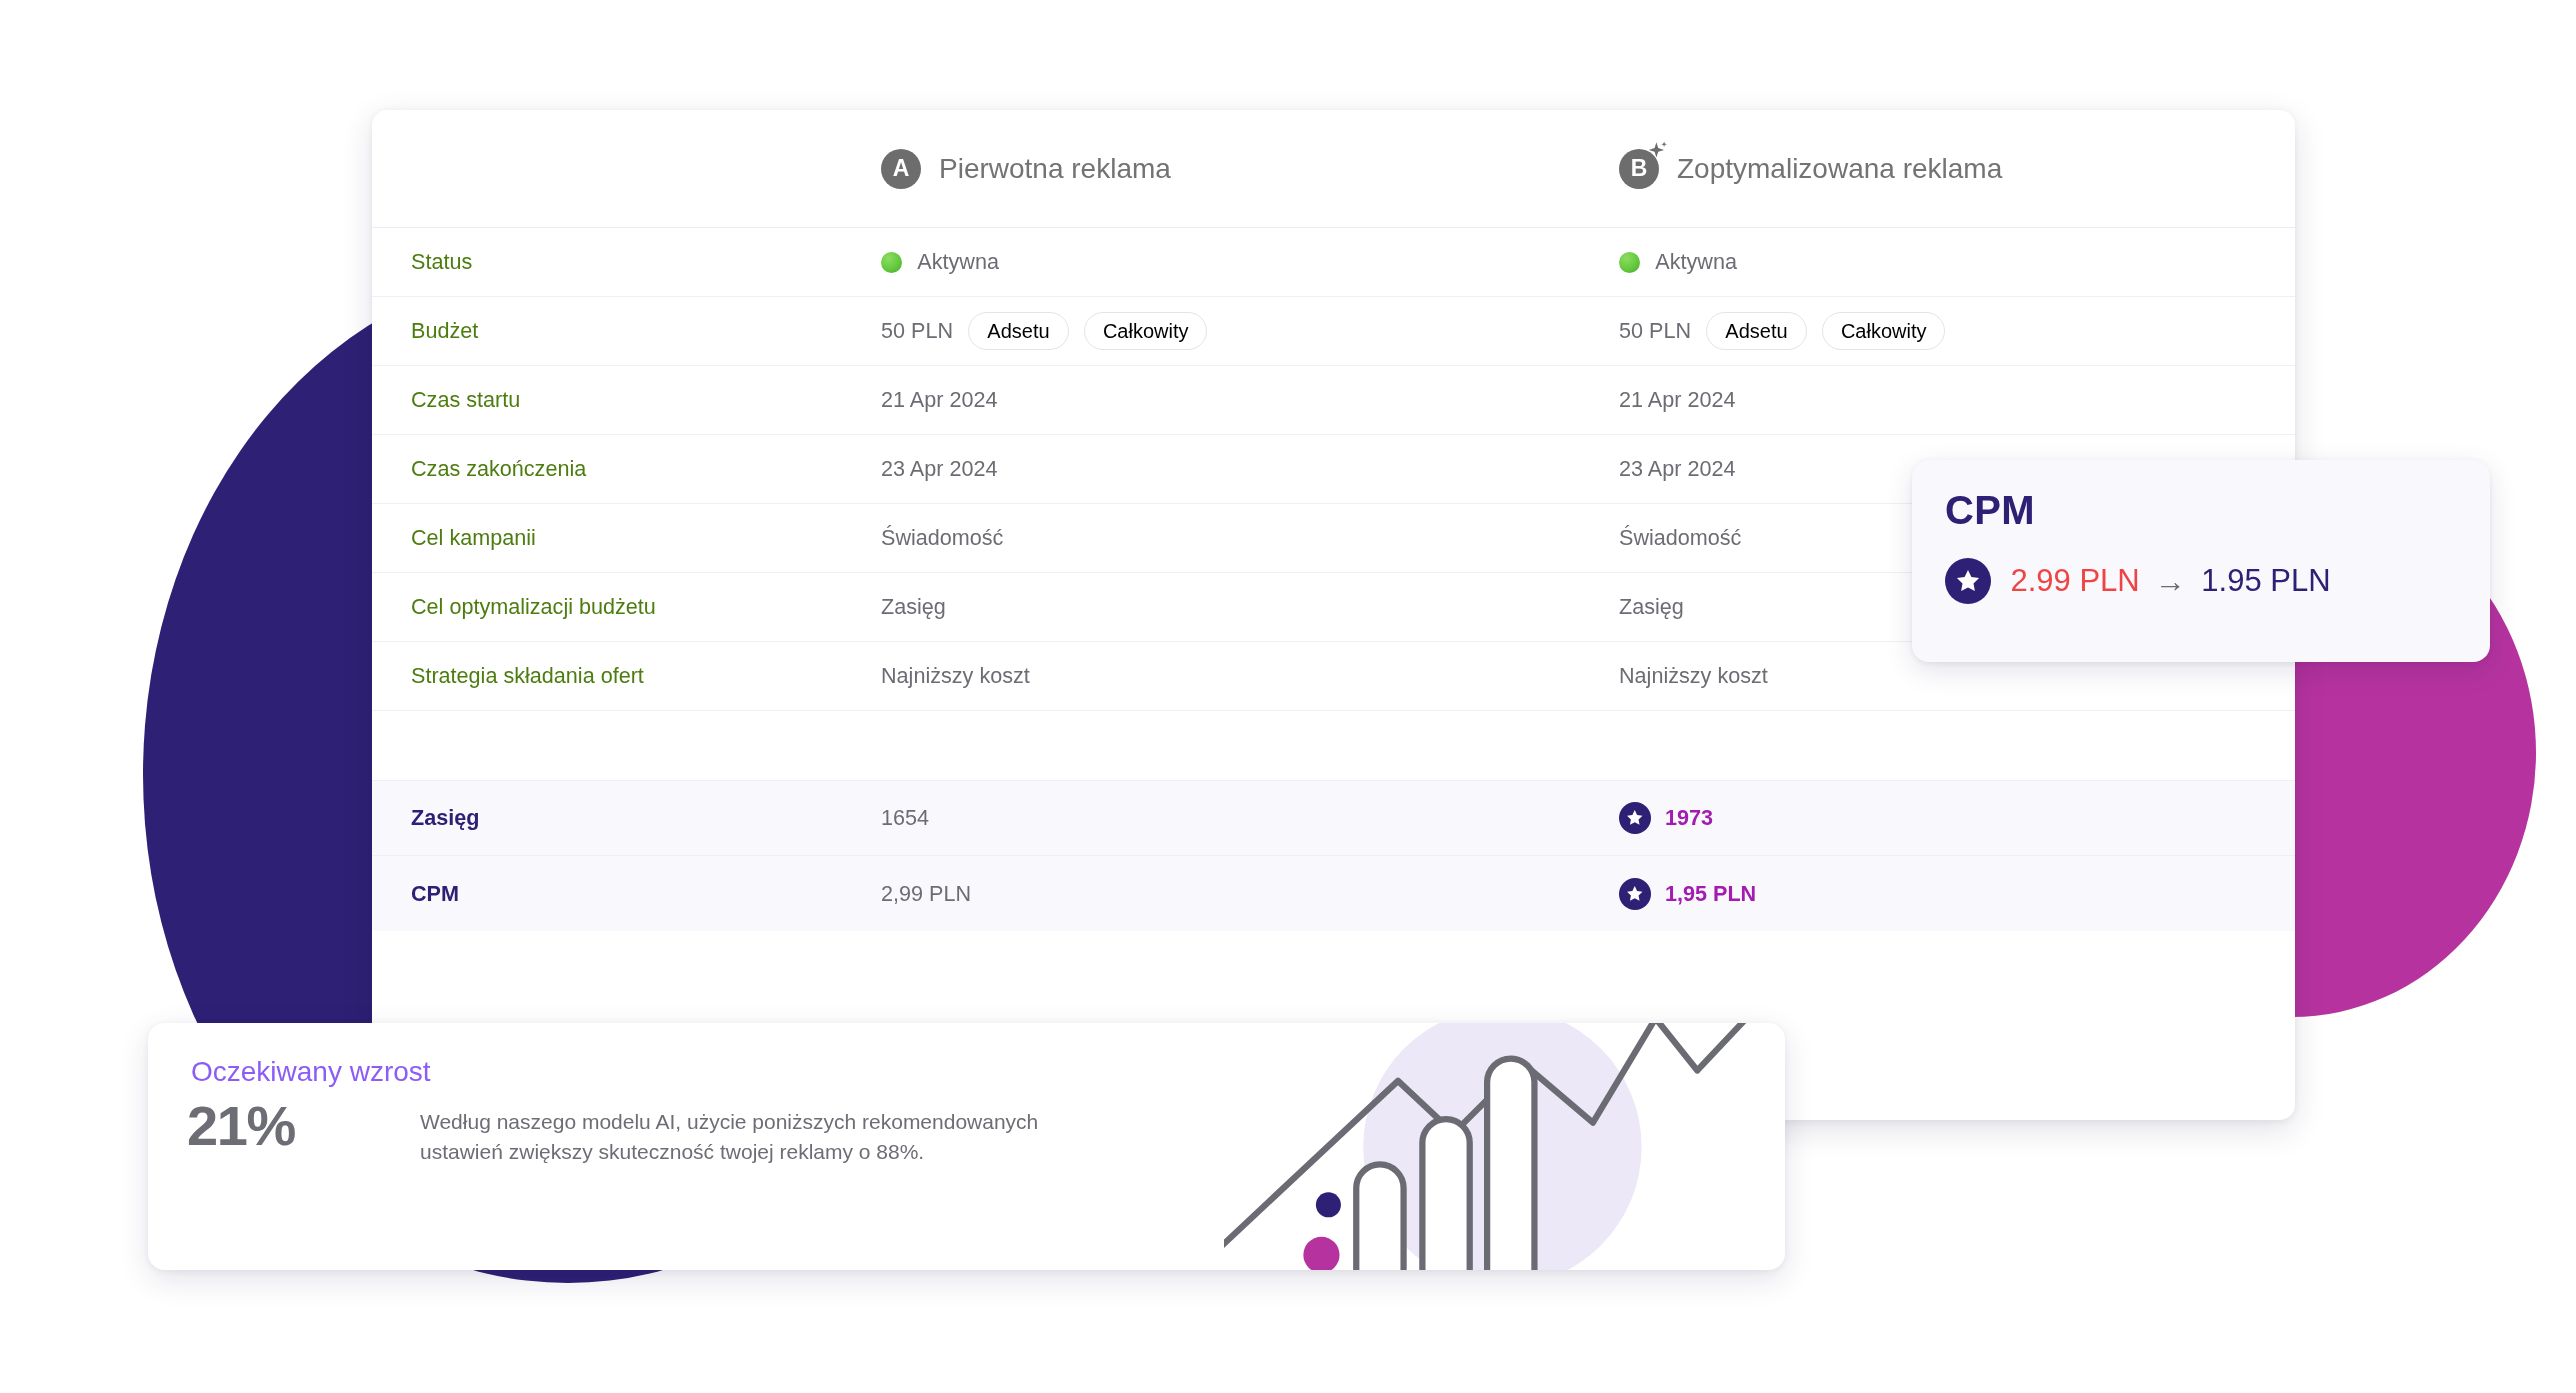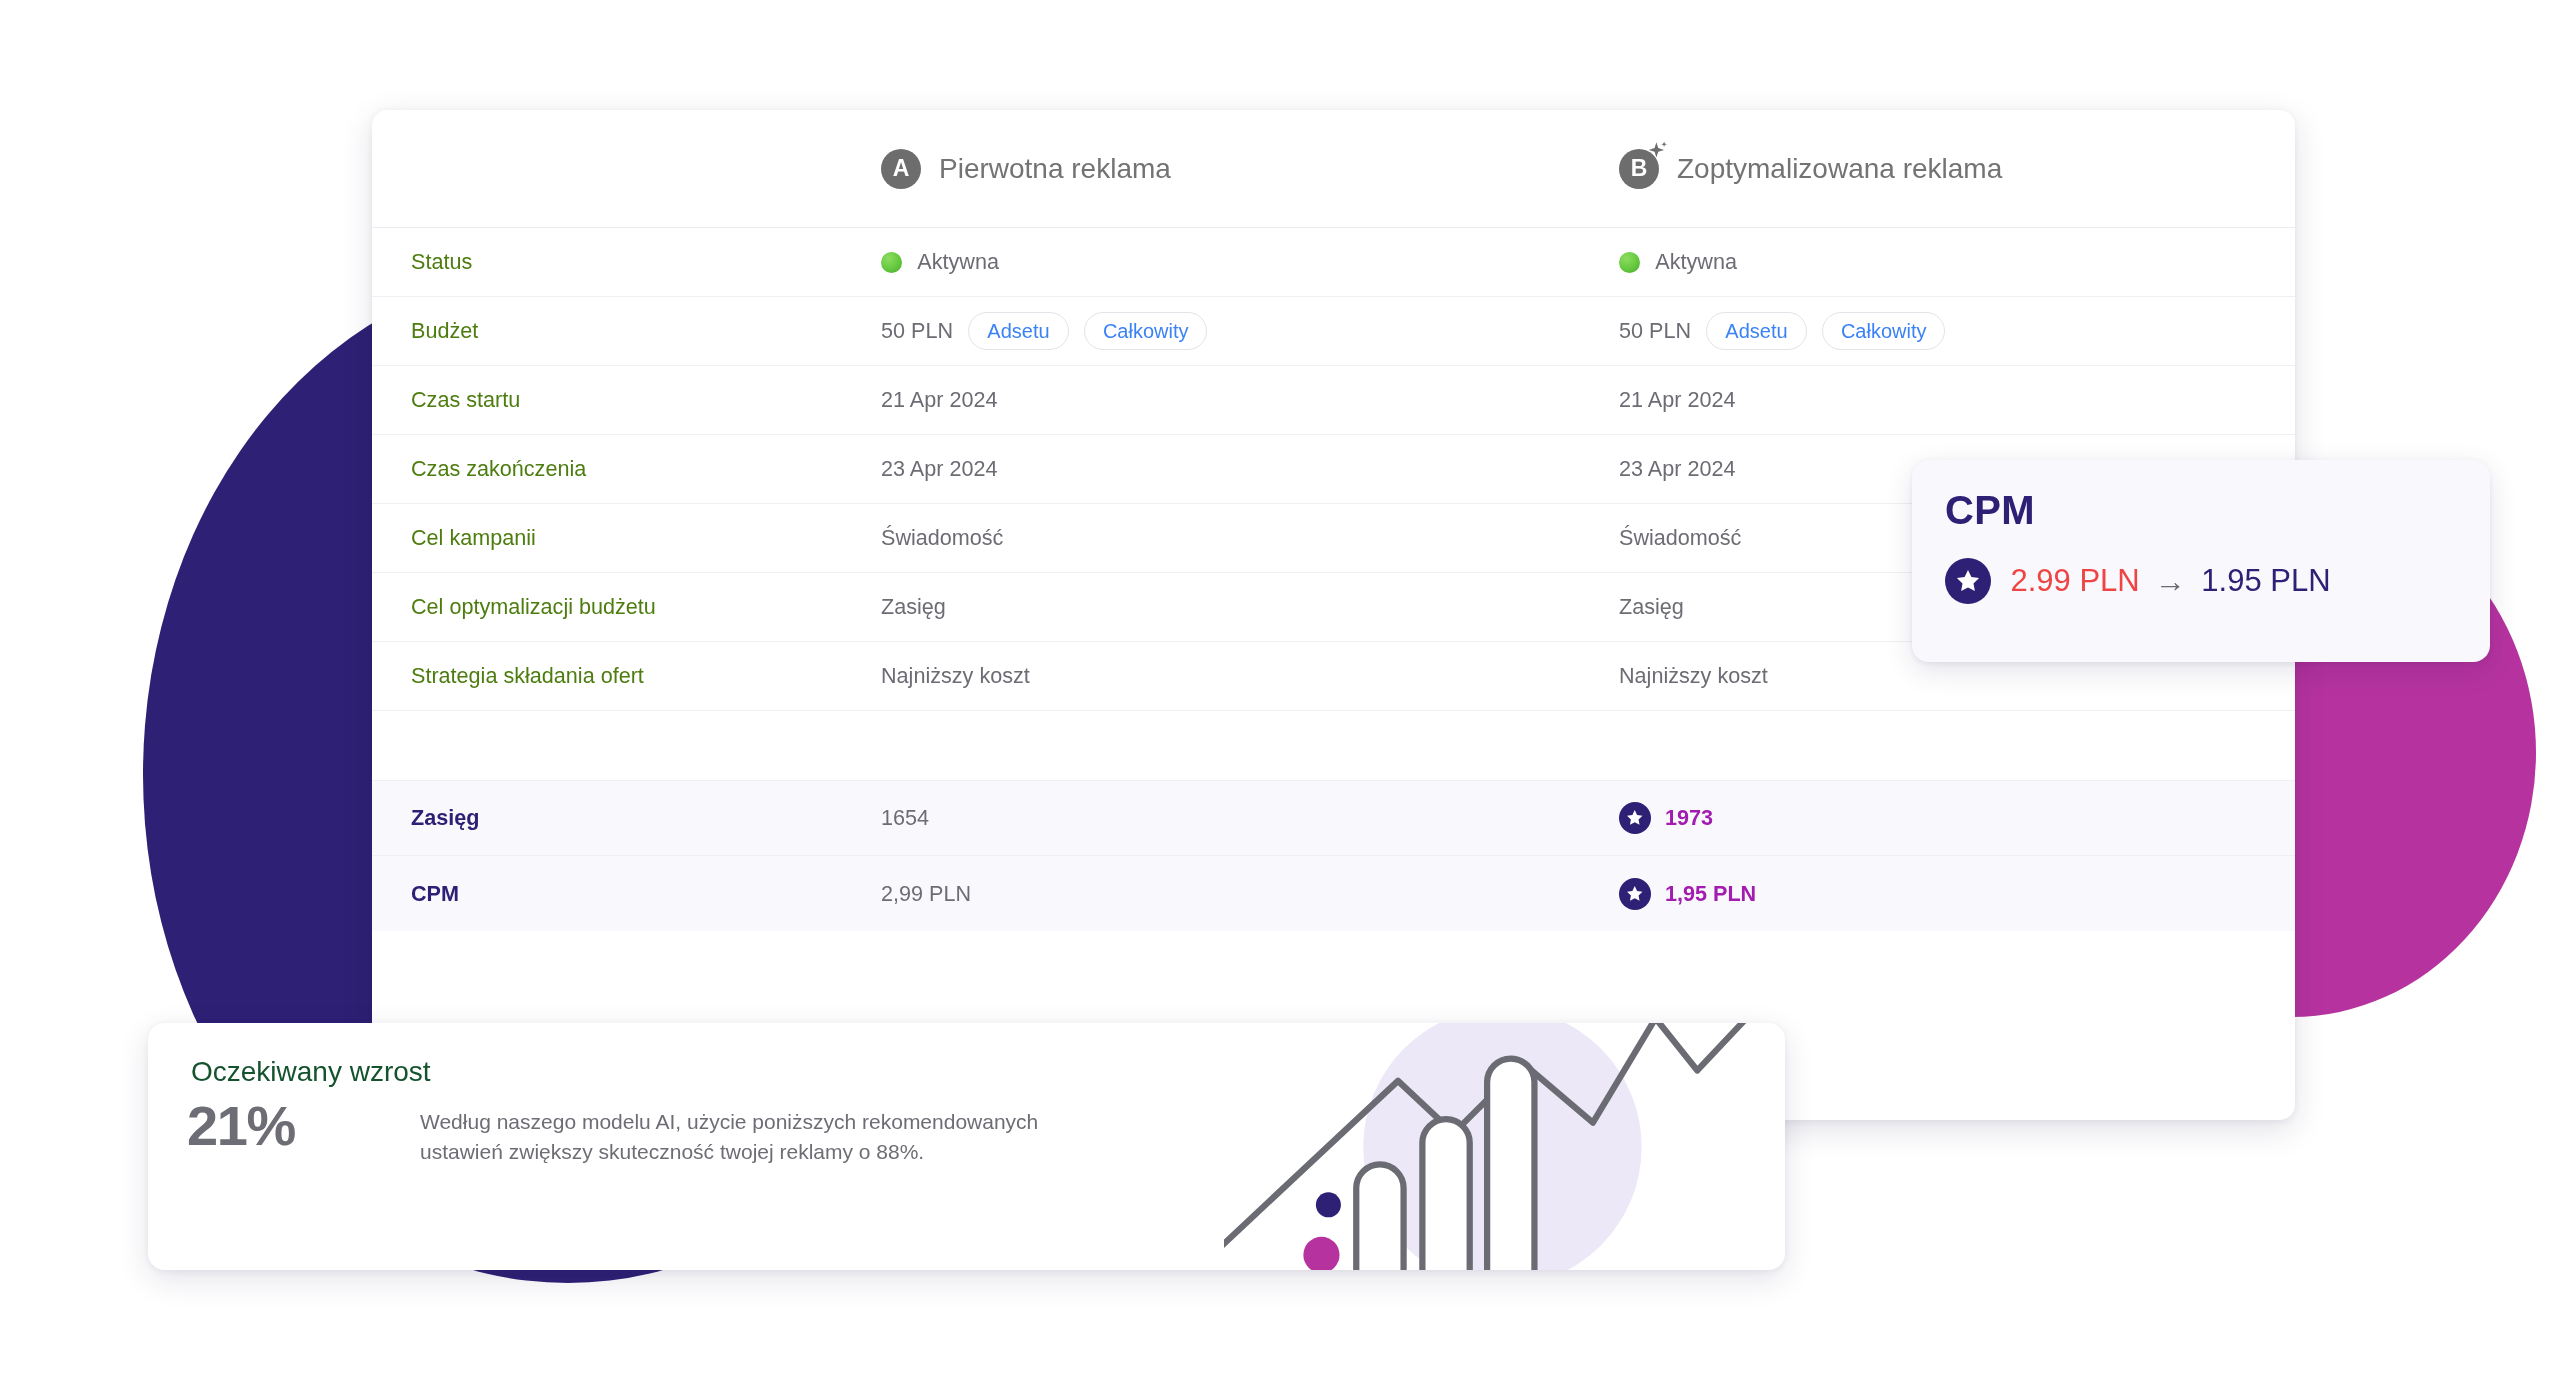--- a/index.html
+++ b/index.html
@@ -82,21 +82,21 @@
   .dot-green {
     width: 21px; height: 21px; border-radius: 50%;
     background: radial-gradient(circle at 35% 30%, #8ddc5f 0%, #64c93f 55%, #46a62b 100%);
     margin-right: 15.3px; flex: none;
   }
   .pill {
     display: inline-flex; align-items: center;
     height: 38px; padding: 0 18px;
     margin-left: 15.3px;
     border: 0.7px solid #e4e3ea; border-radius: 19px;
-    font-size: 20px; color: #3b82f6;
+    font-size: 20px; color: #000000;
     white-space: nowrap;
   }
   .star-badge {
     width: 32px; height: 32px; border-radius: 50%;
     background: #2e2075;
     display: flex; align-items: center; justify-content: center;
     margin-right: 14px; flex: none;
   }
   .metric-val { font-size: 21.6px; color: #a21caf; font-weight: 700; }
 
@@ -127,21 +127,21 @@
     position: absolute;
     left: 148px; top: 1023px;
     width: 1637px; height: 247px;
     background: #ffffff;
     border-radius: 16.7px;
     box-shadow: 0 9.8px 31px rgba(30,20,70,.12), 0 1.4px 7px rgba(30,20,70,.05);
     overflow: hidden;
   }
   #growth-card .g-title {
     position: absolute; left: 43px; top: 33px;
-    font-size: 28px; color: #14532d;
+    font-size: 28px; color: #8b5cf6;
   }
   #growth-card .g-pct {
     position: absolute; left: 39px; top: 75px;
     font-size: 56px; font-weight: 700; color: #6d6d75; line-height: 1;
     letter-spacing: -1.4px;
   }
   #growth-card .g-desc {
     position: absolute; left: 272px; top: 84px;
     width: 627px;
     font-size: 21px; line-height: 1.42; color: #6d6d75;

